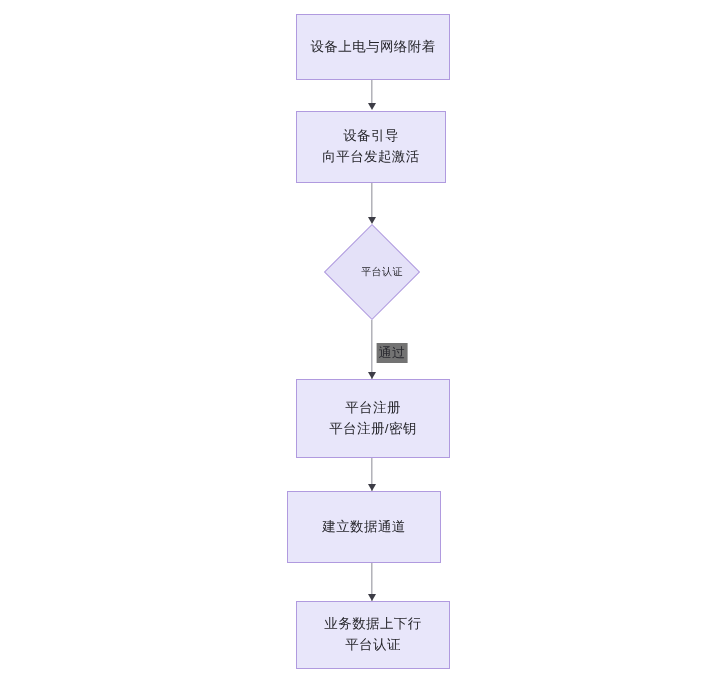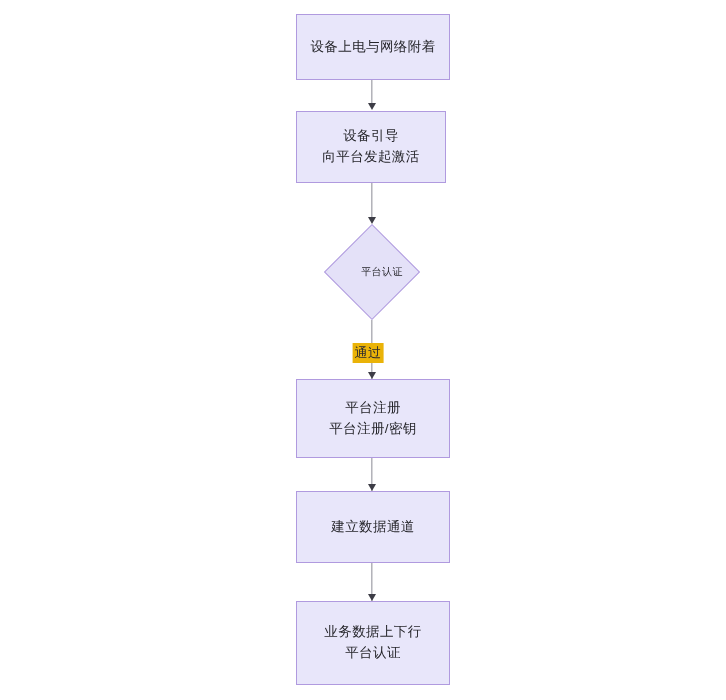--- a/index.html
+++ b/index.html
@@ -80,26 +80,26 @@
     width: 0;
     height: 0;
     left: 372px;
     transform: translateX(-50%);
     border-left: 4.5px solid transparent;
     border-right: 4.5px solid transparent;
     border-top: 7px solid #3d3d46;
   }
   .edge-label {
     position: absolute;
-    background: #eab308;
+    background: #737373;
     color: #2a2a30;
     font-size: 13px;
     letter-spacing: 0.4px;
     padding: 1px 2px;
-    left: 368px;
+    left: 392px;
     transform: translateX(-50%);
     white-space: nowrap;
   }
 </style>
 </head>
 <body>
 
 <div id="flow-canvas">
 
   <div class="node" style="left:296px; top:14px; width:154px; height:66px;">
@@ -127,25 +127,25 @@
   <div class="arrowhead" style="top:372px;"></div>
 
   <div class="node" style="left:296px; top:379px; width:154px; height:79px;">
     <span class="line1">平台注册</span>
     <span class="line2">平台注册/密钥</span>
   </div>
 
   <div class="edge" style="top:458px; height:33px;"></div>
   <div class="arrowhead" style="top:484px;"></div>
 
-  <div class="node" style="left:296px; top:491px; width:154px; height:72px;">
+  <div class="node" style="left:287px; top:491px; width:154px; height:72px;">
     <span class="line1">建立数据通道</span>
   </div>
 
   <div class="edge" style="top:563px; height:38px;"></div>
   <div class="arrowhead" style="top:594px;"></div>
 
-  <div class="node" style="left:296px; top:601px; width:154px; height:84px;">
+  <div class="node" style="left:296px; top:601px; width:154px; height:68px;">
     <span class="line1">业务数据上下行</span>
     <span class="line2">平台认证</span>
   </div>
 
 </div>
 
 </body></html>

